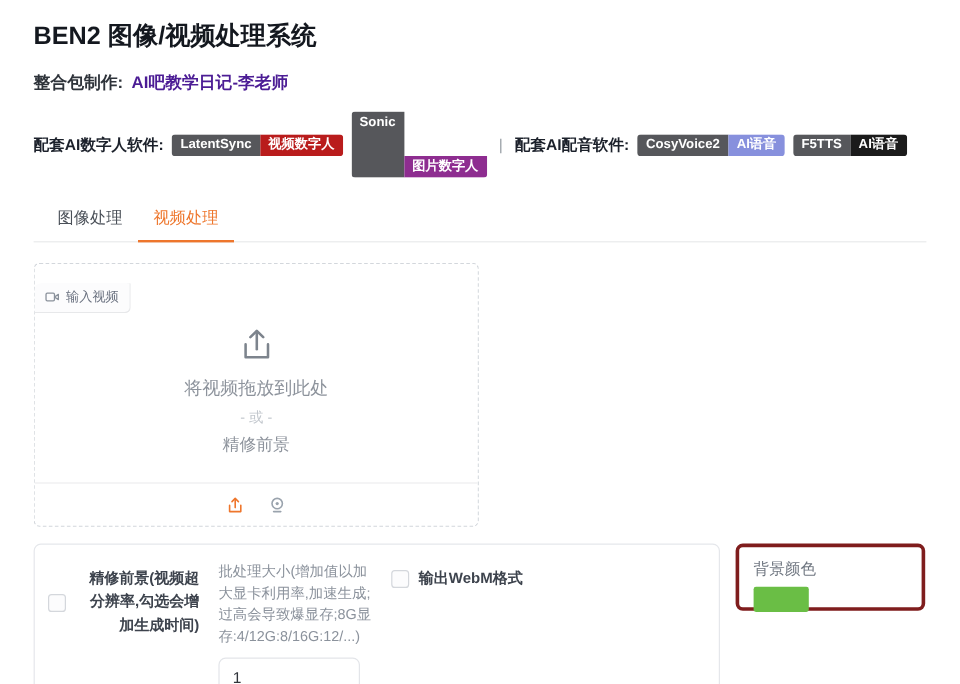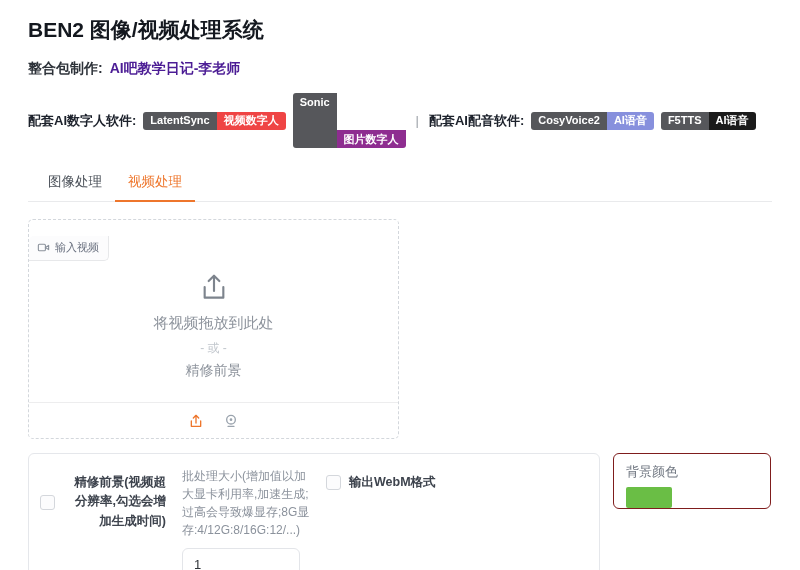--- a/index.html
+++ b/index.html
@@ -16,21 +16,21 @@
   .author-row { margin-top:16px; font-size:14px; font-weight:700; color:#2e333a; }
   .author-name { color:#4c1d95; margin-left:7px; }
 
   
   .badge-row { margin-top:15px; display:flex; align-items:center; gap:7px;
                font-size:13px; font-weight:700; color:#1c212b; white-space:nowrap; }
   .badge { display:inline-flex; font-size:11px; font-weight:700; color:#fff;
            border-radius:3px; overflow:hidden; line-height:1; }
   .badge .b-name { background:#56575b; padding:3.5px 7px; }
   .badge .b-tag  { padding:3.5px 7px; }
-  .tag-red    { background:#ef4444; }
+  .tag-red    { background:#b91c1c; }
   .tag-purple { background:#8e2d90;margin-top:37px; }
   .tag-blue   { background:#8790dd; }
   .tag-black  { background:#1b1b1b; }
   .badge-sep { color:#9aa0a6; font-weight:400; margin:0 3px; }
 
   
   .tabbar { margin-top:17px; display:flex; border-bottom:1px solid #e9eaec; padding-left:7px; }
   .tab { padding:8px 13px 9px; font-size:13.5px; color:#4a5058; cursor:pointer; }
   .tab.active { color:#ee762c; font-weight:500; border-bottom:2px solid #ee762c; margin-bottom:-1px; }
 
@@ -70,21 +70,21 @@
                     padding:13px 11px 14px; display:flex; gap:16px; }
   .set-col1 { width:134px; } .set-col2 { width:126px; } .set-col3 { width:128px; } .set-col4 { width:132px; }
   .set-label { font-size:12px; color:#8b929c; line-height:1.5; }
   .set-input { margin-top:9px; width:118px; height:33px; border:1px solid #e3e5e9; border-radius:6px;
                padding:0 11px; font-size:13px; color:#30343a; font-family:inherit; background:#fff; }
   .checkbox-row { display:flex; align-items:center; gap:8px; margin-top:6px;text-align:right; }
   .checkbox { width:15px; height:15px; border:1px solid #d4d7dc; border-radius:3px;
               background:#fcfcfd; flex:none; cursor:pointer; }
   .checkbox-label { font-size:12.5px; font-weight:600; color:#3d434d; line-height:1.55; cursor:pointer; }
 
-  .bgcolor-panel { width:158px; height:56px; border:1px solid #7f1d1d; border-radius:6px;
+  .bgcolor-panel { width:158px; height:56px; border:3px solid #7f1d1d; border-radius:6px;
                    padding:9px 12px; }
   .bgcolor-label { font-size:13px; color:#6f7680; }
   .color-swatch { width:46px; height:21px; background:#6abe45; margin-top:6px; border-radius:2px; cursor:pointer; }
 </style>
 </head>
 <body>
 
 <div class="page">
 
   <h1 class="page-title">BEN2 图像/视频处理系统</h1>

